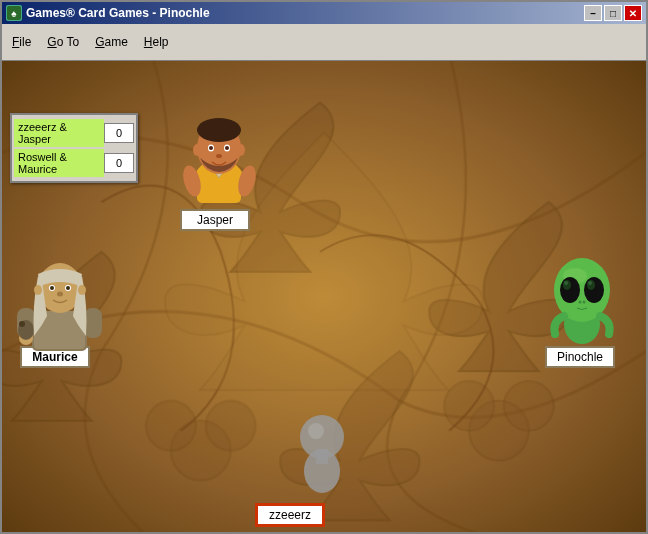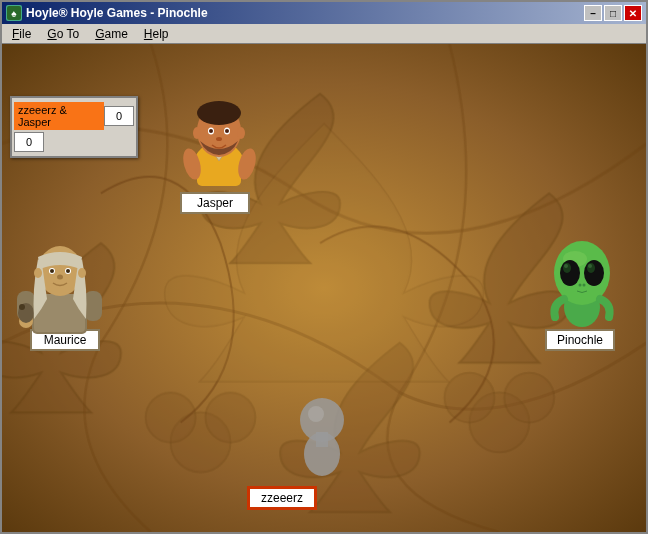--- a/index.html
+++ b/index.html
@@ -58,21 +58,21 @@
       cursor: pointer;
       color: white;
       font-weight: bold;
     }
     .titlebar-btn.minimize { background: #c0c0c0; color: #000; }
     .titlebar-btn.maximize { background: #c0c0c0; color: #000; }
     .titlebar-btn.close { background: #cc0000; color: #fff; }
 
     
     #menubar {
-      height: 20px;
+      height: 37px;
       background: #d4d0c8;
       display: flex;
       align-items: center;
       padding: 0 2px;
       border-bottom: 1px solid #808080;
       flex-shrink: 0;
     }
     .menu-item {
       padding: 2px 8px;
       font-size: 12px;
@@ -94,21 +94,21 @@
     }
     .score-row {
       display: flex;
       align-items: center;
       margin: 2px 0;
     }
     .score-label {
       width: 90px;
       font-size: 11px;
       padding: 2px 4px;
-      background: #f97316;
+      background: #bef264;
     }
     .score-value {
       width: 30px;
       height: 20px;
       background: white;
       border: 1px solid #808080;
       text-align: center;
       font-size: 11px;
       padding: 2px;
     }
@@ -134,20 +134,21 @@
       background: white;
       border: 2px solid #8a7a5a;
       padding: 2px 8px;
       font-size: 12px;
       text-align: center;
       min-width: 70px;
       z-index: 5;
     }
     .player-box.active {
       border: 3px solid #cc3300;
+      margin-left: 8px;
     }
 
     
     .avatar {
       position: absolute;
       z-index: 6;
     }
 
     
     #jasper-box {
@@ -157,21 +158,22 @@
     #jasper-avatar {
       top: 55px;
       left: 175px;
       width: 80px;
       height: 90px;
     }
 
     
     #maurice-box {
       top: 285px;
-      left: 28px;
+      left: 18px;
+      font-weight: bold;
     }
     #maurice-avatar {
       top: 200px;
       left: 12px;
       width: 90px;
       height: 90px;
     }
 
     
     #roswell-box {
@@ -204,21 +206,21 @@
 <div id="window">
 
   <div id="titlebar">
     <div id="titlebar-left">
       <div id="titlebar-icon">
         <svg width="14" height="14" viewBox="0 0 14 14">
           <rect width="14" height="14" fill="#2a6a2a" rx="2"></rect>
           <text x="7" y="11" text-anchor="middle" fill="white" font-size="10">♠</text>
         </svg>
       </div>
-      <span>Hoyle® Hoyle Games - Pinochle</span>
+      <span>Games® Card Games - Pinochle</span>
     </div>
     <div id="titlebar-buttons">
       <div class="titlebar-btn minimize">–</div>
       <div class="titlebar-btn maximize">□</div>
       <div class="titlebar-btn close">✕</div>
     </div>
   </div>
 
   <div id="menubar">
     <div class="menu-item"><span>F</span>ile</div>
@@ -265,20 +267,21 @@
         <path d="M324 80 C274 130 214 190 244 250 C214 235 164 220 164 250 C164 285 204 292 244 274 C229 299 214 324 199 339 L449 339 C434 324 419 299 404 274 C444 292 484 285 484 250 C484 220 434 235 404 250 C434 190 374 130 324 80Z" fill="#9a6e30" opacity="0.2" stroke="#5a3a10" stroke-width="1.5"></path>
       </g>
     </svg>
 
     <div id="score-panel">
       <div class="score-row">
         <div class="score-label">zzeeerz &amp; Jasper</div>
         <input class="score-value" readonly="" value="0" style="">
       </div>
       <div class="score-row">
+        <div class="score-label">Roswell &amp; Maurice</div>
         <input class="score-value" readonly="" value="0" style="">
       </div>
     </div>
 
     <div class="avatar" id="jasper-avatar" style="top:55px;left:180px;width:75px;height:88px;">
       <svg viewBox="0 0 75 88" width="75" height="88">
 
         <rect width="75" height="88" fill="transparent"></rect>
 
         <ellipse cx="37" cy="65" rx="25" ry="22" fill="#e8a820"></ellipse>

